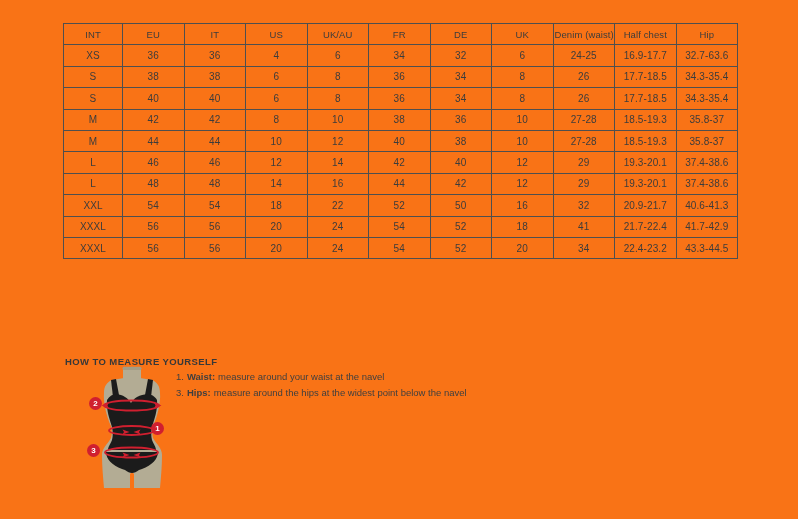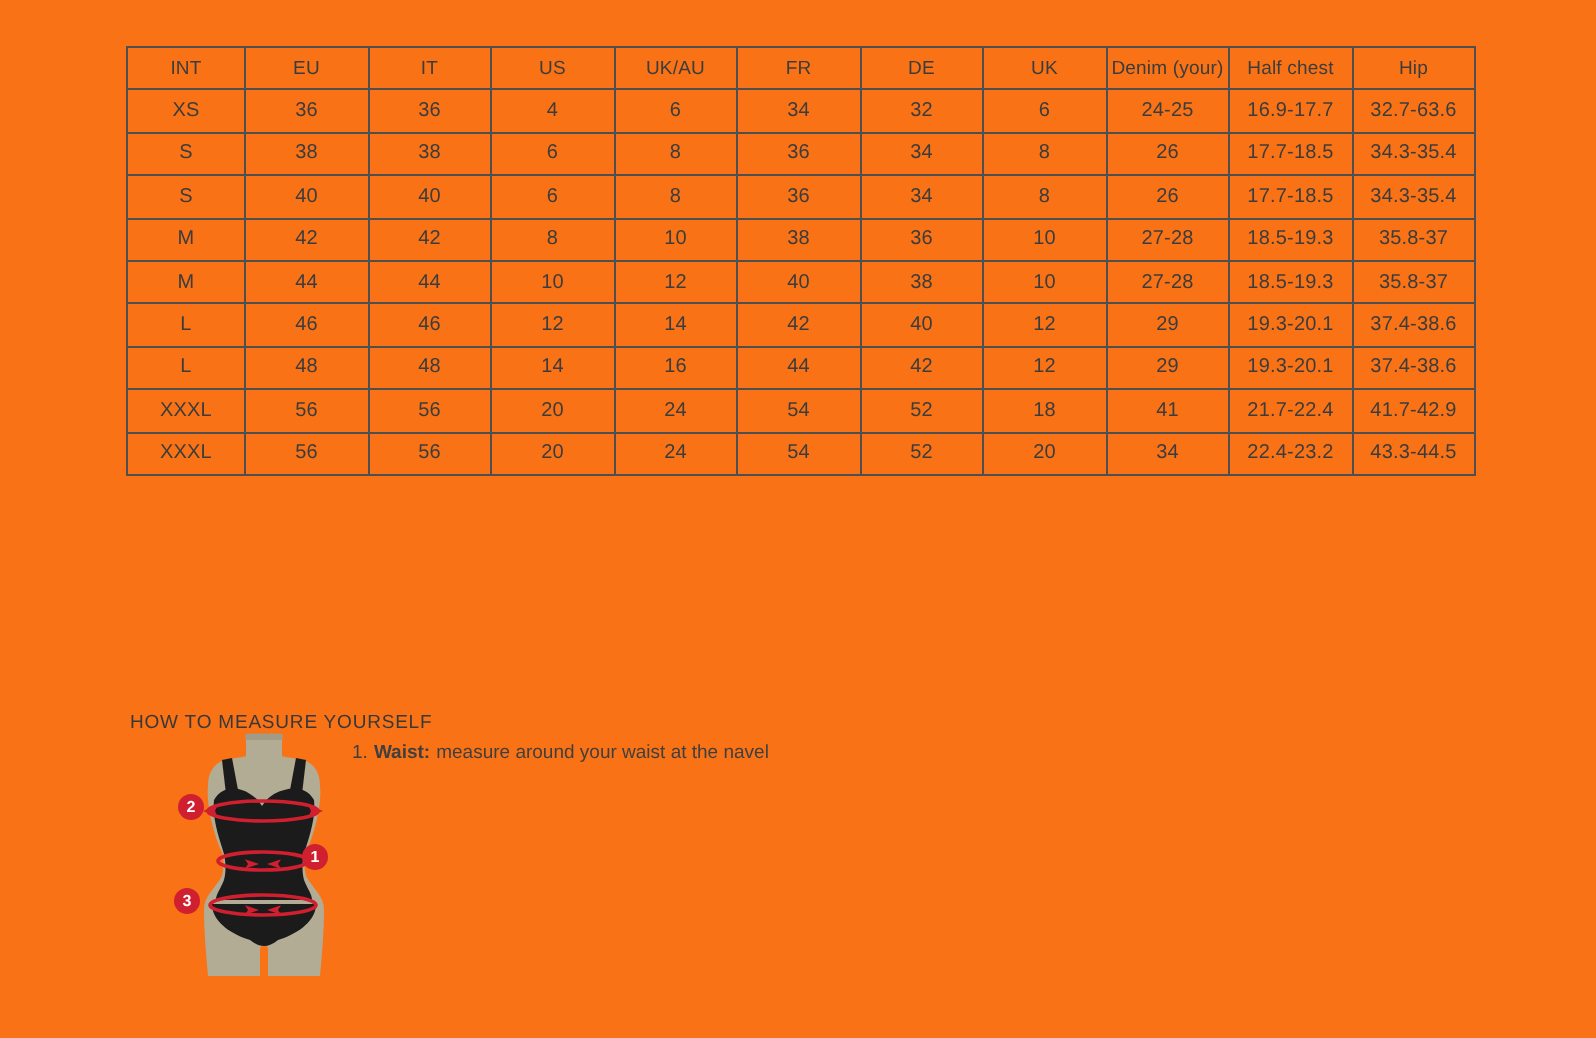--- a/index.html
+++ b/index.html
@@ -16,21 +16,21 @@
   .size-table th, .size-table td {
     border:1px solid var(--table-border,#4f4f4f);
     font-size:10px; font-weight:400; text-align:center; vertical-align:middle;
     height:20.4px; padding:0 1px; white-space:nowrap; color:var(--text,#3c3c3c);
     letter-spacing:.1px;
   }
   .size-table th { font-size:9.5px; }
   
   .measure-title {
     position:absolute; left:65px; top:348px;
-    font-size:9.5px; font-weight:400; letter-spacing:.4px; color:#383838;
+    font-size:9.5px; font-weight:700; letter-spacing:.4px; color:#383838;
   }
   .steps { position:absolute; left:176px; top:371px; font-size:9.5px; color:#3f3f3f; }
   .step { line-height:11px; margin-bottom:4.5px; white-space:nowrap; }
   .step .num { margin-right:3px; }
   .step .label { font-weight:700; margin-right:3px; }
   
   .figure { position:absolute; left:83px; top:366px; width:100px; height:135px; }
   .figure svg { position:absolute; left:0; top:0; }
   .badge {
     position:absolute; width:13px; height:13px; border-radius:50%;
@@ -63,21 +63,21 @@
     <thead>
       <tr>
           <th>INT</th>
           <th>EU</th>
           <th>IT</th>
           <th>US</th>
           <th>UK/AU</th>
           <th>FR</th>
           <th>DE</th>
           <th>UK</th>
-          <th>Denim (your)</th>
+          <th>Denim (waist)</th>
           <th>Half chest</th>
           <th>Hip</th>
         </tr>
     </thead>
     <tbody>
         <tr>
           <td>XS</td>
           <td>36</td>
           <td>36</td>
           <td>4</td>
@@ -159,20 +159,33 @@
           <td>48</td>
           <td>48</td>
           <td>14</td>
           <td>16</td>
           <td>44</td>
           <td>42</td>
           <td>12</td>
           <td>29</td>
           <td>19.3-20.1</td>
           <td>37.4-38.6</td>
+        </tr>
+        <tr>
+          <td>XXL</td>
+          <td>54</td>
+          <td>54</td>
+          <td>18</td>
+          <td>22</td>
+          <td>52</td>
+          <td>50</td>
+          <td>16</td>
+          <td>32</td>
+          <td>20.9-21.7</td>
+          <td>40.6-41.3</td>
         </tr>
         <tr>
           <td>XXXL</td>
           <td>56</td>
           <td>56</td>
           <td>20</td>
           <td>24</td>
           <td>54</td>
           <td>52</td>
           <td>18</td>
@@ -241,15 +254,18 @@
     </svg>
     <div class="badge badge-chest">2</div>
     <div class="badge badge-waist">1</div>
     <div class="badge badge-hips">3</div>
   </div>
 
   <div class="steps">
     <div class="step">
       <span class="num">1.</span><span class="label">Waist:</span><span class="rest">measure around your waist at the navel</span>
     </div>
+    <div class="step">
+      <span class="num">3.</span><span class="label">Hips:</span><span class="rest">measure around the hips at the widest point below the navel</span>
+    </div>
   </div>
 
 </div>
 
 </body></html>

